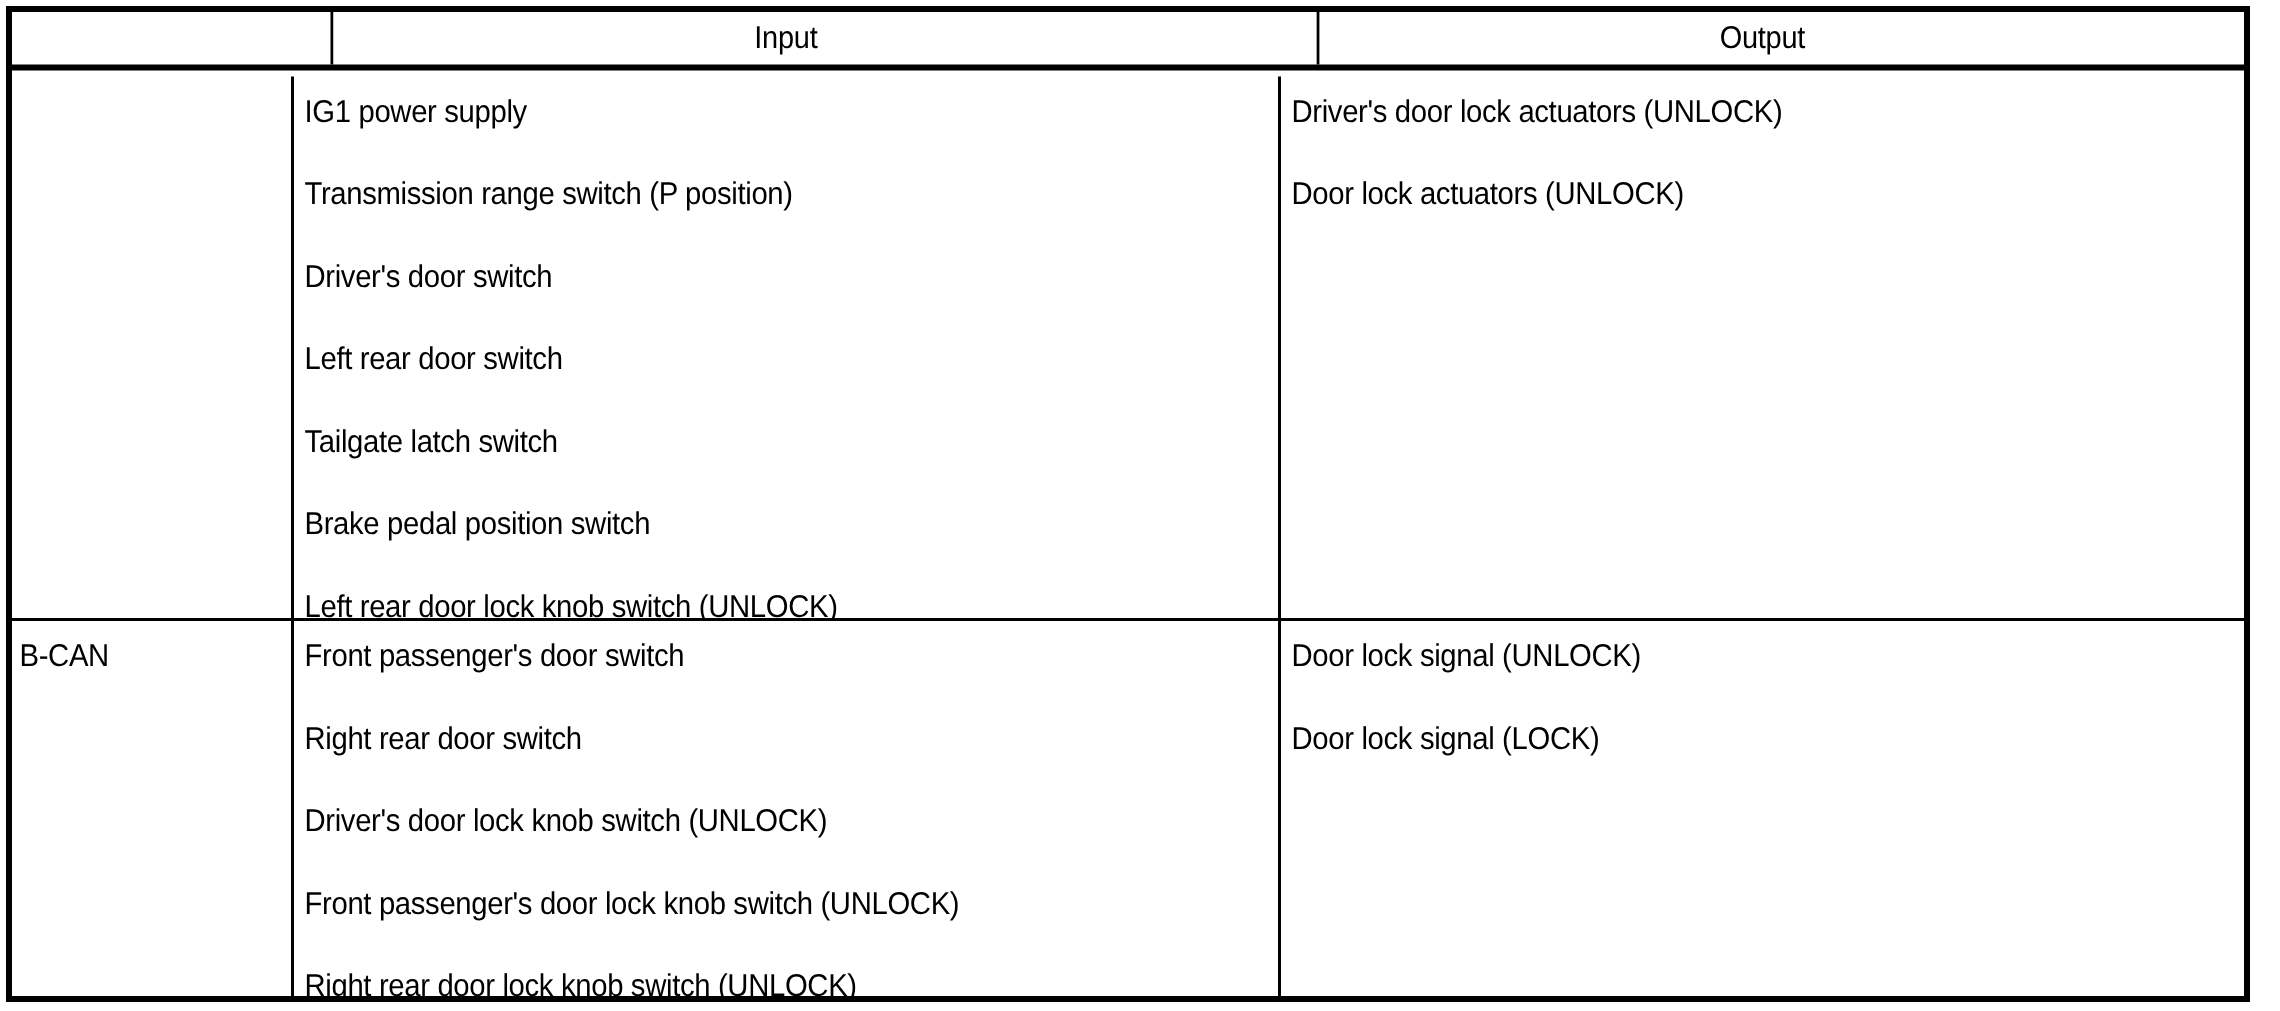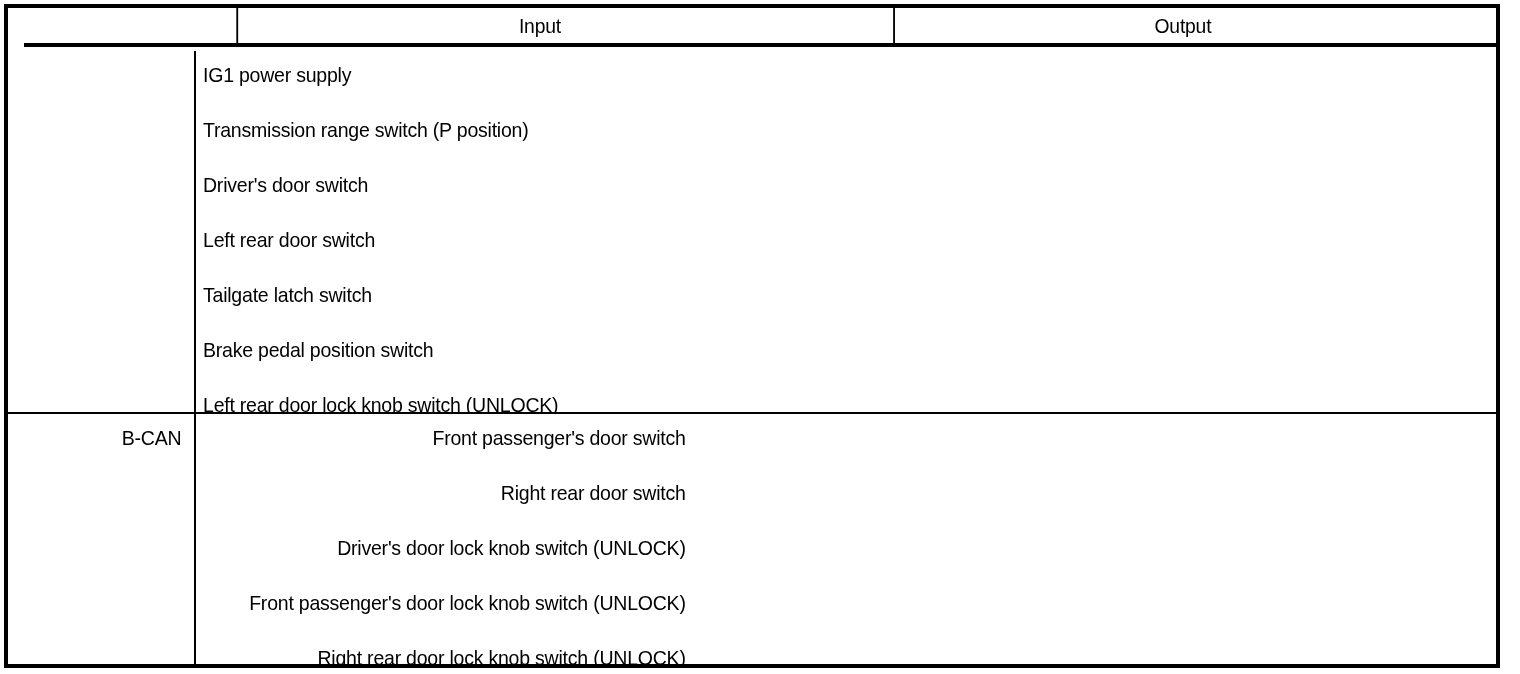--- a/index.html
+++ b/index.html
@@ -24,21 +24,21 @@
     width: 1496px;          
     height: 664px;          
     box-sizing: border-box;
     border: 4px solid #000000;
     background: #ffffff;
   }
 
   
   .thead {
     position: absolute;
-    left: 16px;
+    left: 0;
     top: 0;
     right: 0;
     height: 39px;           
     border-bottom: 4px solid #000000;
     box-sizing: border-box;
   }
   .thead .cell {
     position: absolute;
     top: 0;
     bottom: 0;
@@ -63,21 +63,21 @@
     right: 0;
     bottom: 0;
   }
   .trow {
     position: absolute;
     left: 0;
     right: 0;
     box-sizing: border-box;
   }
   .trow-0 { top: 0px;   height: 363px; border-bottom: 2px solid #000000; }
-  .trow-1 { top: 363px; bottom: 0px; text-align: right; }
+  .trow-1 { top: 363px; bottom: 0px; }
 
   .tcell {
     position: absolute;
     top: 0;
     bottom: 0;
     box-sizing: border-box;
     padding-top: 9px;
     overflow: hidden;
   }
   .c-module { left: 0px;   width: 186px; padding-left: 5px; }
@@ -115,34 +115,42 @@
       <div class="tcell c-input">
         <span class="line">IG1 power supply</span>
         <span class="line">Transmission range switch (P position)</span>
         <span class="line">Driver's door switch</span>
         <span class="line">Left rear door switch</span>
         <span class="line">Tailgate latch switch</span>
         <span class="line">Brake pedal position switch</span>
         <span class="line">Left rear door lock knob switch (UNLOCK)</span>
       </div>
 
+      <div class="tcell c-output">
+        <span class="line">Driver's door lock actuators (UNLOCK)</span>
+        <span class="line">Door lock actuators (UNLOCK)</span>
+      </div>
 
     </div>
 
     <div class="trow trow-1">
 
       <div class="tcell c-module">
         <span class="line">B-CAN</span>
       </div>
 
       <div class="tcell c-input">
         <span class="line">Front passenger's door switch</span>
         <span class="line">Right rear door switch</span>
         <span class="line">Driver's door lock knob switch (UNLOCK)</span>
         <span class="line">Front passenger's door lock knob switch (UNLOCK)</span>
         <span class="line">Right rear door lock knob switch (UNLOCK)</span>
       </div>
 
+      <div class="tcell c-output">
+        <span class="line">Door lock signal (UNLOCK)</span>
+        <span class="line">Door lock signal (LOCK)</span>
+      </div>
 
     </div>
 
   </div>
 </div>
 
 </body></html>

